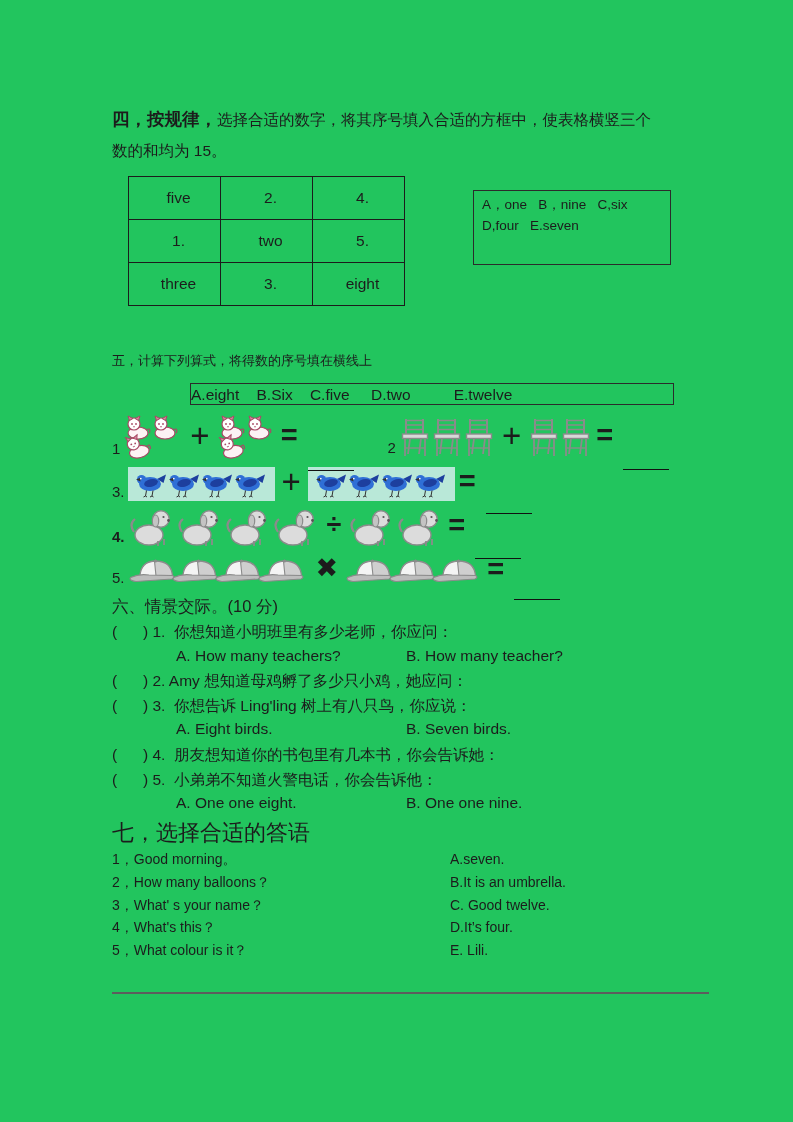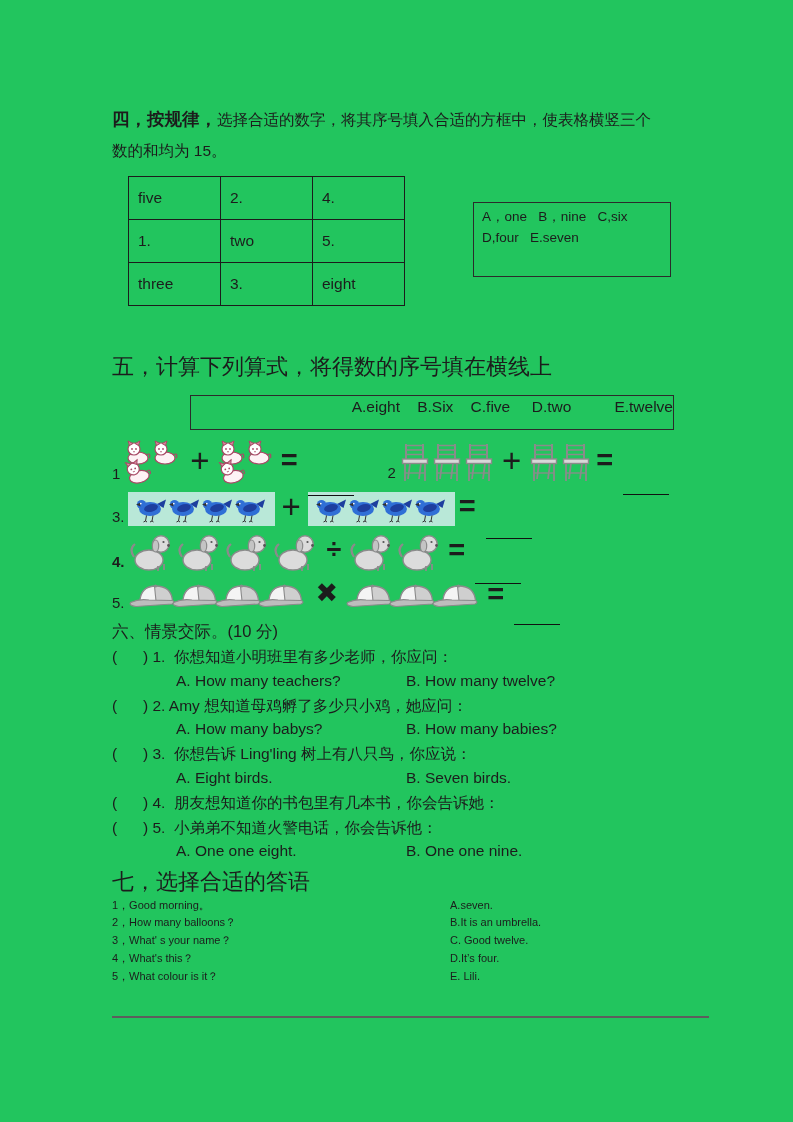--- a/index.html
+++ b/index.html
@@ -9,33 +9,33 @@
     padding:102px 80px 0 112px; overflow:hidden; position:relative;
   }
 
   
   .sec4-title { font-size:15.5px; line-height:1.95; width:590px; }
   .sec4-title .lead { font-weight:bold; font-size:17.5px; }
   .table-wrap { position:relative; margin-top:10px; height:150px; }
   table.grid { border-collapse:collapse; margin-left:16px; }
   table.grid td {
     border:1.6px solid #1c1c1c; width:92px; height:43px;
-    font-size:15.5px; padding-left:9px; vertical-align:middle;
+    font-size:15.5px; padding-left:9px; vertical-align:middle;text-align:center;
   }
   .opt-box1 {
-    position:absolute; left:361px; top:26px; width:198px;
+    position:absolute; left:361px; top:14px; width:198px;
     border:1.3px solid #2b2b2b; padding:4px 8px 6px 8px;
     font-size:13.5px; line-height:1.55; white-space:pre;
   }
 
   
-  .sec5-title { font-size:22px; margin-top:26px; }
+  .sec5-title { font-size:13px; margin-top:26px; }
   .opt-box2 {
     margin:13px 0 0 78px; width:484px; border:1.3px solid #2b2b2b;
-    font-size:15.5px; text-align:right; padding:2px 0 13px 0; white-space:pre;
+    font-size:15.5px; text-align:left; padding:2px 0 0 0; white-space:pre;
   }
 
   .eq-row { display:flex; align-items:center; }
   .eq { display:flex; align-items:center; }
   .eq-label { font-size:15px; align-self:flex-end; margin-right:3px; padding-bottom:2px; }
   .eq-label.bold { font-weight:bold; }
   .grp { display:flex; align-items:flex-end; }
   .grp[data-icon="cat"] { flex-wrap:wrap; width:58px; margin:0 1px; }
   .grp[data-icon="cat"] svg { width:27px; height:25px; }
   .grp[data-icon="cat"] svg:nth-child(3) { transform:rotate(-14deg); margin-top:-6px; }
@@ -61,21 +61,21 @@
   
   .sec6-title { font-size:16.5px; margin-top:8px; }
   .q { margin-top:2px; }
   .q-stem { font-size:15.5px; line-height:1.5; white-space:pre; display:flex; }
   .q-stem .paren { white-space:pre; }
   .q-opts { display:flex; padding-left:64px; font-size:15.5px; line-height:1.5; }
   .q-opts .oa { width:230px; }
 
   
   .sec7-title { font-size:22px; margin-top:4px; }
-  .m-row { display:flex; font-size:11px; line-height:1.62; }
+  .m-row { display:flex; font-size:14px; line-height:1.62; }
   .m-row .ml { width:338px; }
 
   .footer-line { margin-top:30px; width:597px; border-top:2.5px solid #5d5d5d; }
 </style>
 </head>
 <body>
 
 <div class="page">
 
   <div class="sec4-title"><span class="lead">四，按规律，</span><span>选择合适的数字，将其序号填入合适的方框中，使表格横竖三个</span><br>
@@ -456,29 +456,25 @@
       <span class="blank"></span>
     </div>
   </div>
 
   <div class="sec6-title">六、情景交际。(10 分)</div>
 
   <div class="q">
     <div class="q-stem"><span class="paren">(      ) </span><span>1.  你想知道小明班里有多少老师，你应问：</span></div>
     <div class="q-opts">
         <span class="oa">A. How many teachers?</span>
-        <span class="ob">B. How many twelve?</span>
+        <span class="ob">B. How many teacher?</span>
       </div>
   </div>
   <div class="q">
     <div class="q-stem"><span class="paren">(      ) </span><span>2. Amy 想知道母鸡孵了多少只小鸡，她应问：</span></div>
-    <div class="q-opts">
-        <span class="oa">A. How many babys?</span>
-        <span class="ob">B. How many babies?</span>
-      </div>
   </div>
   <div class="q">
     <div class="q-stem"><span class="paren">(      ) </span><span>3.  你想告诉 Ling'ling 树上有八只鸟，你应说：</span></div>
     <div class="q-opts">
         <span class="oa">A. Eight birds.</span>
         <span class="ob">B. Seven birds.</span>
       </div>
   </div>
   <div class="q">
     <div class="q-stem"><span class="paren">(      ) </span><span>4.  朋友想知道你的书包里有几本书，你会告诉她：</span></div>

